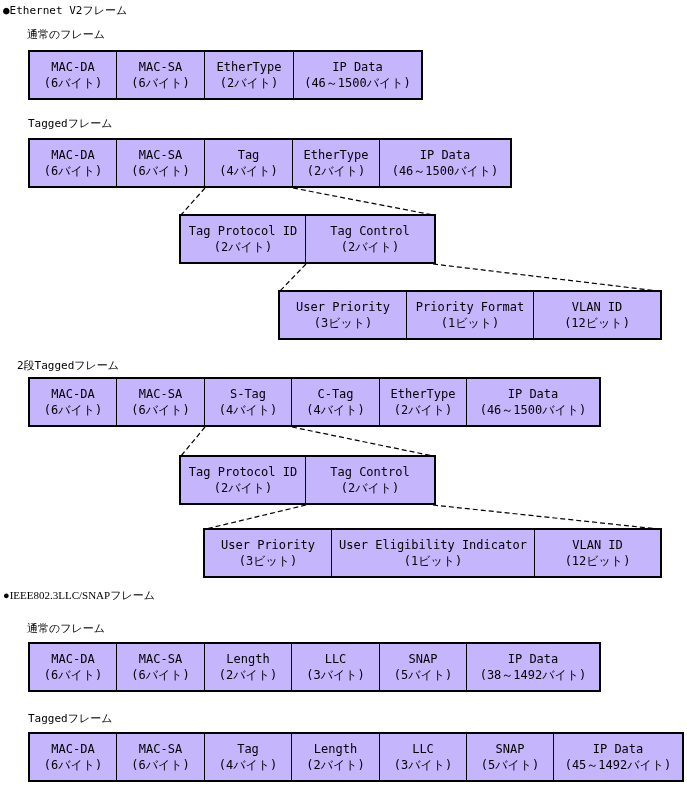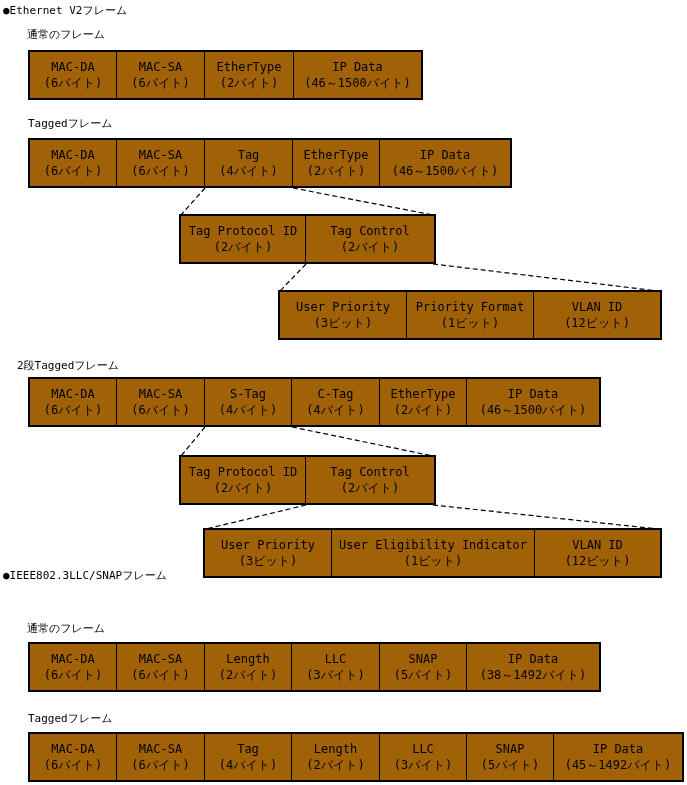--- a/index.html
+++ b/index.html
@@ -3,39 +3,39 @@
 <meta charset="utf-8">
 <style>
   html,body { margin:0; padding:0; }
   body {
     width:687px; height:785px; position:relative; overflow:hidden;
     background:#ffffff; color:#000000;
     font-family:"DejaVu Sans Mono","Liberation Mono",monospace;
   }
   .lbl { position:absolute; font-size:11px; white-space:nowrap; letter-spacing:0; }
   .frame {
-    position:absolute; display:flex; border:2px solid #000; background:#a16207;
+    position:absolute; display:flex; border:2px solid #000; background:#c4b5fd;
   }
   .cell {
     box-sizing:border-box; height:46px; border-right:1px solid #000;
     display:flex; flex-direction:column; align-items:center; justify-content:center;
   }
   .cell:last-child { border-right:none; }
   .fname, .fsize { font-size:12px; line-height:16px; white-space:nowrap; }
   svg.connectors { position:absolute; left:0; top:0; pointer-events:none; }
   svg.connectors line { stroke:#000; stroke-width:1.2; stroke-dasharray:5 3; }
 </style>
 </head>
 <body>
 
 <div class="lbl" style="left:3px; top:3px;">●Ethernet V2フレーム</div>
 <div class="lbl" style="left:27px; top:27px;">通常のフレーム</div>
 <div class="lbl" style="left:28px; top:116px;">Taggedフレーム</div>
 <div class="lbl" style="left:17px; top:358px;">2段Taggedフレーム</div>
-<div class="lbl" style="left:3px; top:568px;">●IEEE802.3LLC/SNAPフレーム</div>
+<div class="lbl" style="left:3px; top:588px;font-family:Liberation Serif, serif;">●IEEE802.3LLC/SNAPフレーム</div>
 <div class="lbl" style="left:27px; top:621px;">通常のフレーム</div>
 <div class="lbl" style="left:28px; top:711px;">Taggedフレーム</div>
 
 <svg class="connectors" width="687" height="785" viewBox="0 0 687 785">
   <line x1="205" y1="188" x2="181" y2="215"></line>
   <line x1="293" y1="188" x2="433" y2="215"></line>
   <line x1="306" y1="264" x2="280" y2="291"></line>
   <line x1="433" y1="264" x2="658" y2="291"></line>
   <line x1="205" y1="427" x2="181" y2="456"></line>
   <line x1="292" y1="427" x2="433" y2="456"></line>

